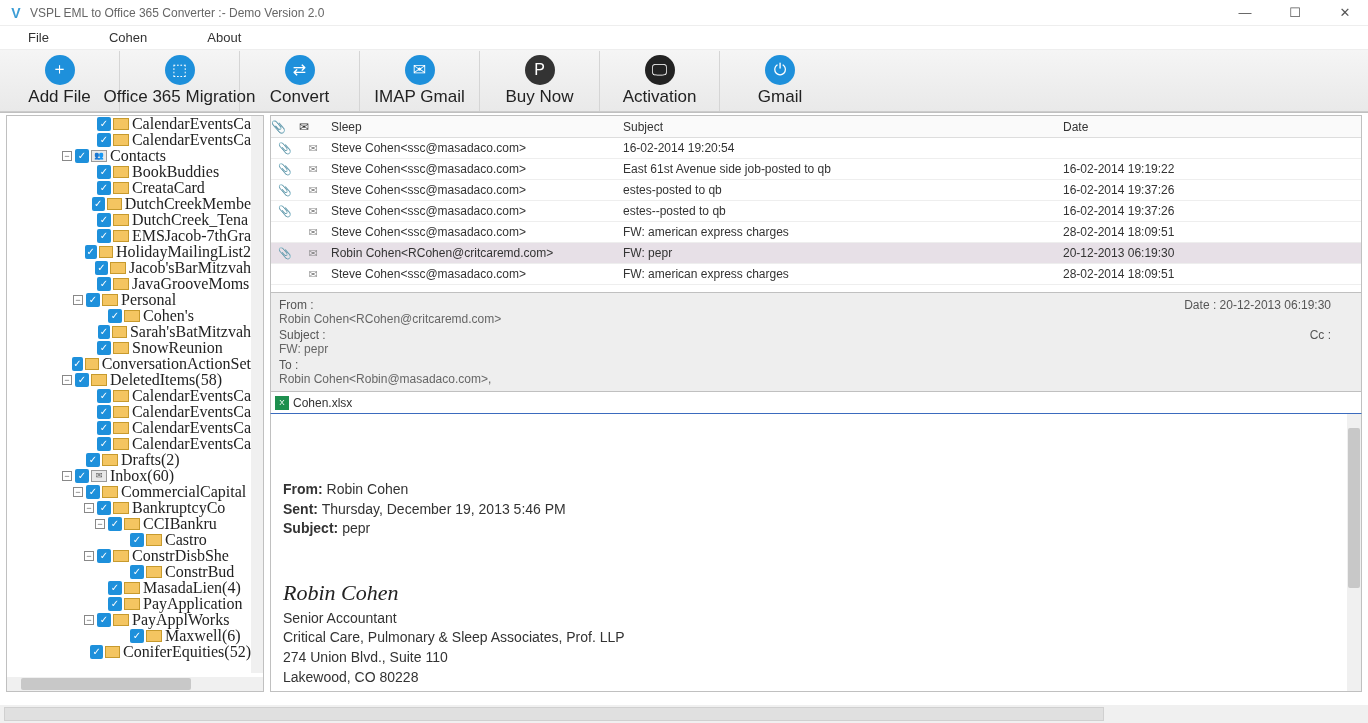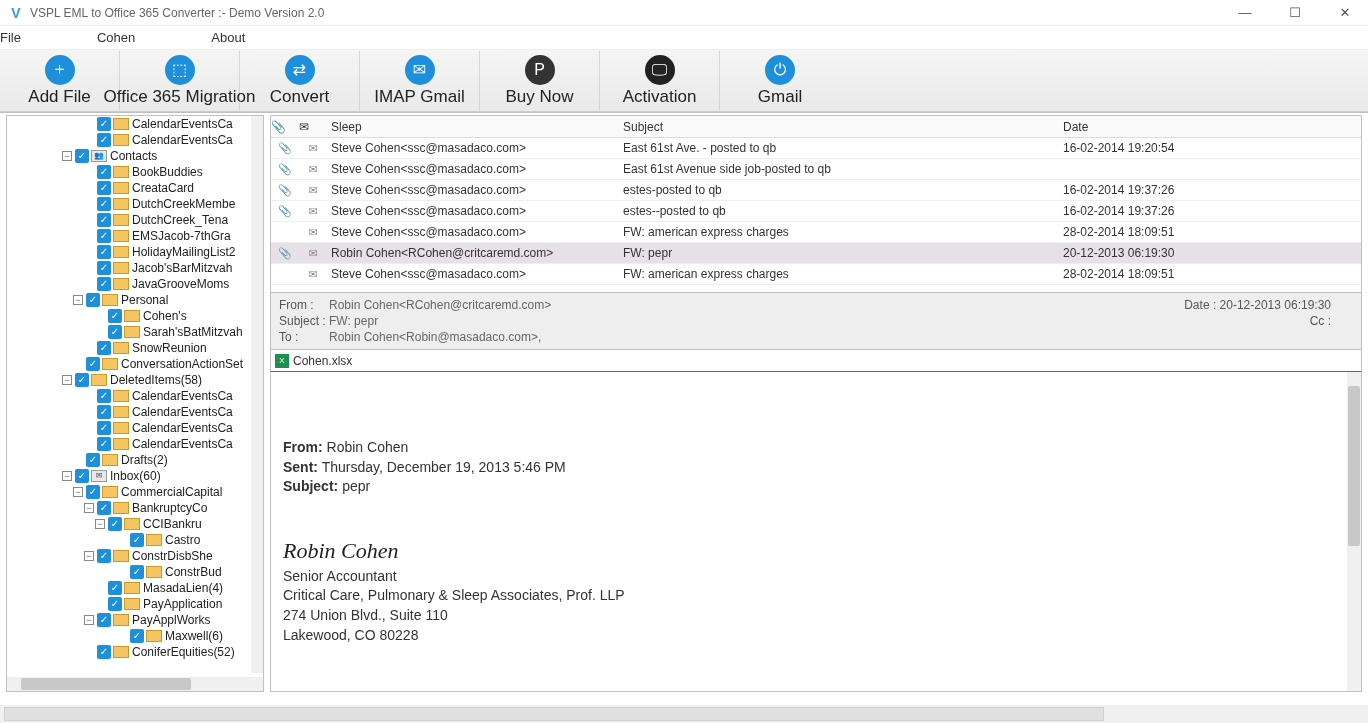--- a/index.html
+++ b/index.html
@@ -2,56 +2,56 @@
 <html><head>
 <meta charset="utf-8">
 <style>
 * { box-sizing: border-box; font-family: "Segoe UI", Arial, sans-serif; }
 body { margin: 0; padding: 0; width: 1368px; height: 723px; overflow: hidden; background: #fff; font-size: 13px; color: #333; }
 .titlebar { height: 26px; background: #fff; display: flex; align-items: center; padding: 0 8px; border-bottom: 1px solid #eee; }
 .titlebar .appicon { width: 16px; height: 16px; margin-right: 6px; display: flex; align-items: center; justify-content: center; color: #3b9dd6; font-weight: bold; font-size: 14px; }
 .titlebar .title { font-size: 12px; color: #666; }
 .titlebar .winbtns { margin-left: auto; display: flex; gap: 20px; color: #555; font-size: 13px; }
 .titlebar .winbtns span { cursor: pointer; width: 30px; text-align: center; }
-.menubar { height: 24px; display: flex; align-items: center; gap: 76px; border-bottom: 1px solid #eee; }
+.menubar { height: 24px; display: flex; align-items: center; padding-left: 28px; gap: 60px; border-bottom: 1px solid #eee; }
 .menubar span { font-size: 13px; cursor: pointer; }
 .toolbar { height: 62px; background: linear-gradient(#f5f5f5,#e9e9e9); border-bottom: 1px solid #ccc; display: flex; align-items: center; }
 .toolbar .tbtn { width: 120px; height: 60px; display: flex; flex-direction: column; align-items: center; justify-content: center; border-right: 1px solid #d5d5d5; cursor: pointer; gap: 2px; }
 .toolbar .tbtn:last-child { border-right: none; }
 .toolbar .ticon { width: 30px; height: 30px; border-radius: 50%; display: flex; align-items: center; justify-content: center; font-size: 16px; color: #fff; }
 .toolbar .tlabel { font-size: 17px; color: #222; white-space: nowrap; }
 .mainarea { display: flex; height: 582px; border-top: 1px solid #c0c0c0; }
 .treepanel { width: 258px; border: 1px solid #c0c0c0; margin: 2px 3px 2px 6px; overflow: hidden; position: relative; }
 .treeview { position: absolute; top: 0; left: 0; right: 12px; bottom: 18px; overflow: hidden; white-space: nowrap; line-height: 16px; font-size: 12px; color: #222; }
 .treevscroll { position: absolute; right: 0; top: 0; bottom: 18px; width: 12px; background: #f0f0f0; }
 .treehscroll { position: absolute; left: 0; right: 0; bottom: 0; height: 14px; background: #f0f0f0; }
 .treehscroll .thumb { position: absolute; left: 14px; top: 1px; height: 12px; width: 170px; background: #c8c8c8; border-radius: 2px; }
 .node { display: flex; align-items: center; height: 16px; }
 .pm { width: 10px; height: 10px; border: 1px solid #888; font-size: 9px; line-height: 8px; text-align: center; margin-right: 3px; color: #666; cursor: pointer; }
 .sp { display: inline-block; }
 .chk { width: 14px; height: 14px; background: #1e90db; border-radius: 2px; margin-right: 2px; display: inline-flex; align-items: center; justify-content: center; color: #fff; font-size: 10px; }
 .fld { width: 16px; height: 12px; background: #f4c561; border: 1px solid #c79a2d; margin-right: 3px; }
 .cnt { width: 16px; height: 12px; background: #e8e8e8; border: 1px solid #999; margin-right: 3px; font-size:8px; text-align:center; line-height:10px; color:#555;}
-.nodetxt { font-size: 12px; }
+.nodetxt { font-size: 16px; font-family: Liberation Serif, serif; }
 .rightpanel { flex: 1; display: flex; flex-direction: column; margin: 2px 6px 2px 3px; }
 .msglist { height: 178px; border: 1px solid #c0c0c0; overflow: hidden; position: relative; }
 .msgheader { display: flex; height: 22px; background: #fafafa; border-bottom: 1px solid #ddd; align-items: center; font-size: 12px; }
 .msgheader .c0 { width: 28px; }
 .msgheader .c1 { width: 28px; }
 .msgheader .c2 { width: 292px; padding-left: 4px; }
 .msgheader .c3 { width: 440px; padding-left: 4px; }
 .msgheader .c4 { flex: 1; padding-left: 4px; }
 .msgrow { display: flex; height: 21px; align-items: center; border-bottom: 1px solid #eee; font-size: 12px; cursor: pointer; }
 .msgrow.sel { background: #e7e0e7; }
 .msgrow .c0, .msgrow .c1 { width: 28px; text-align: center; color: #888; font-size: 11px; }
 .msgrow .c2 { width: 292px; padding-left: 4px; overflow: hidden; }
 .msgrow .c3 { width: 440px; padding-left: 4px; overflow: hidden; }
 .msgrow .c4 { flex: 1; padding-left: 4px; }
 .previewhdr { border: 1px solid #c0c0c0; border-top: none; background: #eeeeee; padding: 4px 8px; font-size: 12px; color: #555; }
-.previewhdr .row { display: flex; padding: 1px 0; }
+.previewhdr .row { display: flex; padding: 1px 0; flex-direction: column; }
 .previewhdr .lbl { width: 50px; }
 .previewhdr .val { color: #666; }
 .previewhdr .daterow { position: absolute; right: 30px; }
 .attbar { border: 1px solid #c0c0c0; border-top: none; border-bottom: 1px solid #3b6bbe; height: 22px; display: flex; align-items: center; padding-left: 4px; font-size: 12px; gap: 4px; }
 .xls { width: 14px; height: 14px; background: #1d8f4e; color: #fff; font-size: 8px; display: flex; align-items: center; justify-content: center; }
 .previewbody { flex: 1; border: 1px solid #c0c0c0; border-top: none; position: relative; overflow: hidden; }
 .previewcontent { position: absolute; top: 0; left: 0; right: 14px; bottom: 0; padding: 66px 12px 12px 12px; font-size: 14px; line-height: 1.4; }
 .previewvscroll { position: absolute; right: 0; top: 0; bottom: 0; width: 14px; background: #f0f0f0; }
 .previewvscroll .thumb { position: absolute; top: 14px; left: 1px; width: 12px; height: 160px; background: #c8c8c8; border-radius: 2px; }
 .sig { font-family: "Brush Script MT", cursive; font-style: italic; font-size: 22px; color: #222; }
@@ -363,28 +363,28 @@
         <div class="c1">✉</div>
         <div class="c2">Sleep</div>
         <div class="c3">Subject</div>
         <div class="c4">Date</div>
       </div>
       <div id="msgrows">
           <div class="msgrow">
             <div class="c0">📎</div>
             <div class="c1">✉</div>
             <div class="c2">Steve Cohen&lt;ssc@masadaco.com&gt;</div>
-            <div class="c3">East 61st Ave. - posted to qb</div>
             <div class="c4">16-02-2014 19:20:54</div>
           </div>
           <div class="msgrow">
             <div class="c0">📎</div>
             <div class="c1">✉</div>
             <div class="c2">Steve Cohen&lt;ssc@masadaco.com&gt;</div>
             <div class="c3">East 61st Avenue side job-posted to qb</div>
+            <div class="c4">16-02-2014 19:19:22</div>
           </div>
           <div class="msgrow">
             <div class="c0">📎</div>
             <div class="c1">✉</div>
             <div class="c2">Steve Cohen&lt;ssc@masadaco.com&gt;</div>
             <div class="c3">estes-posted to qb</div>
             <div class="c4">16-02-2014 19:37:26</div>
           </div>
           <div class="msgrow">
             <div class="c0">📎</div>

